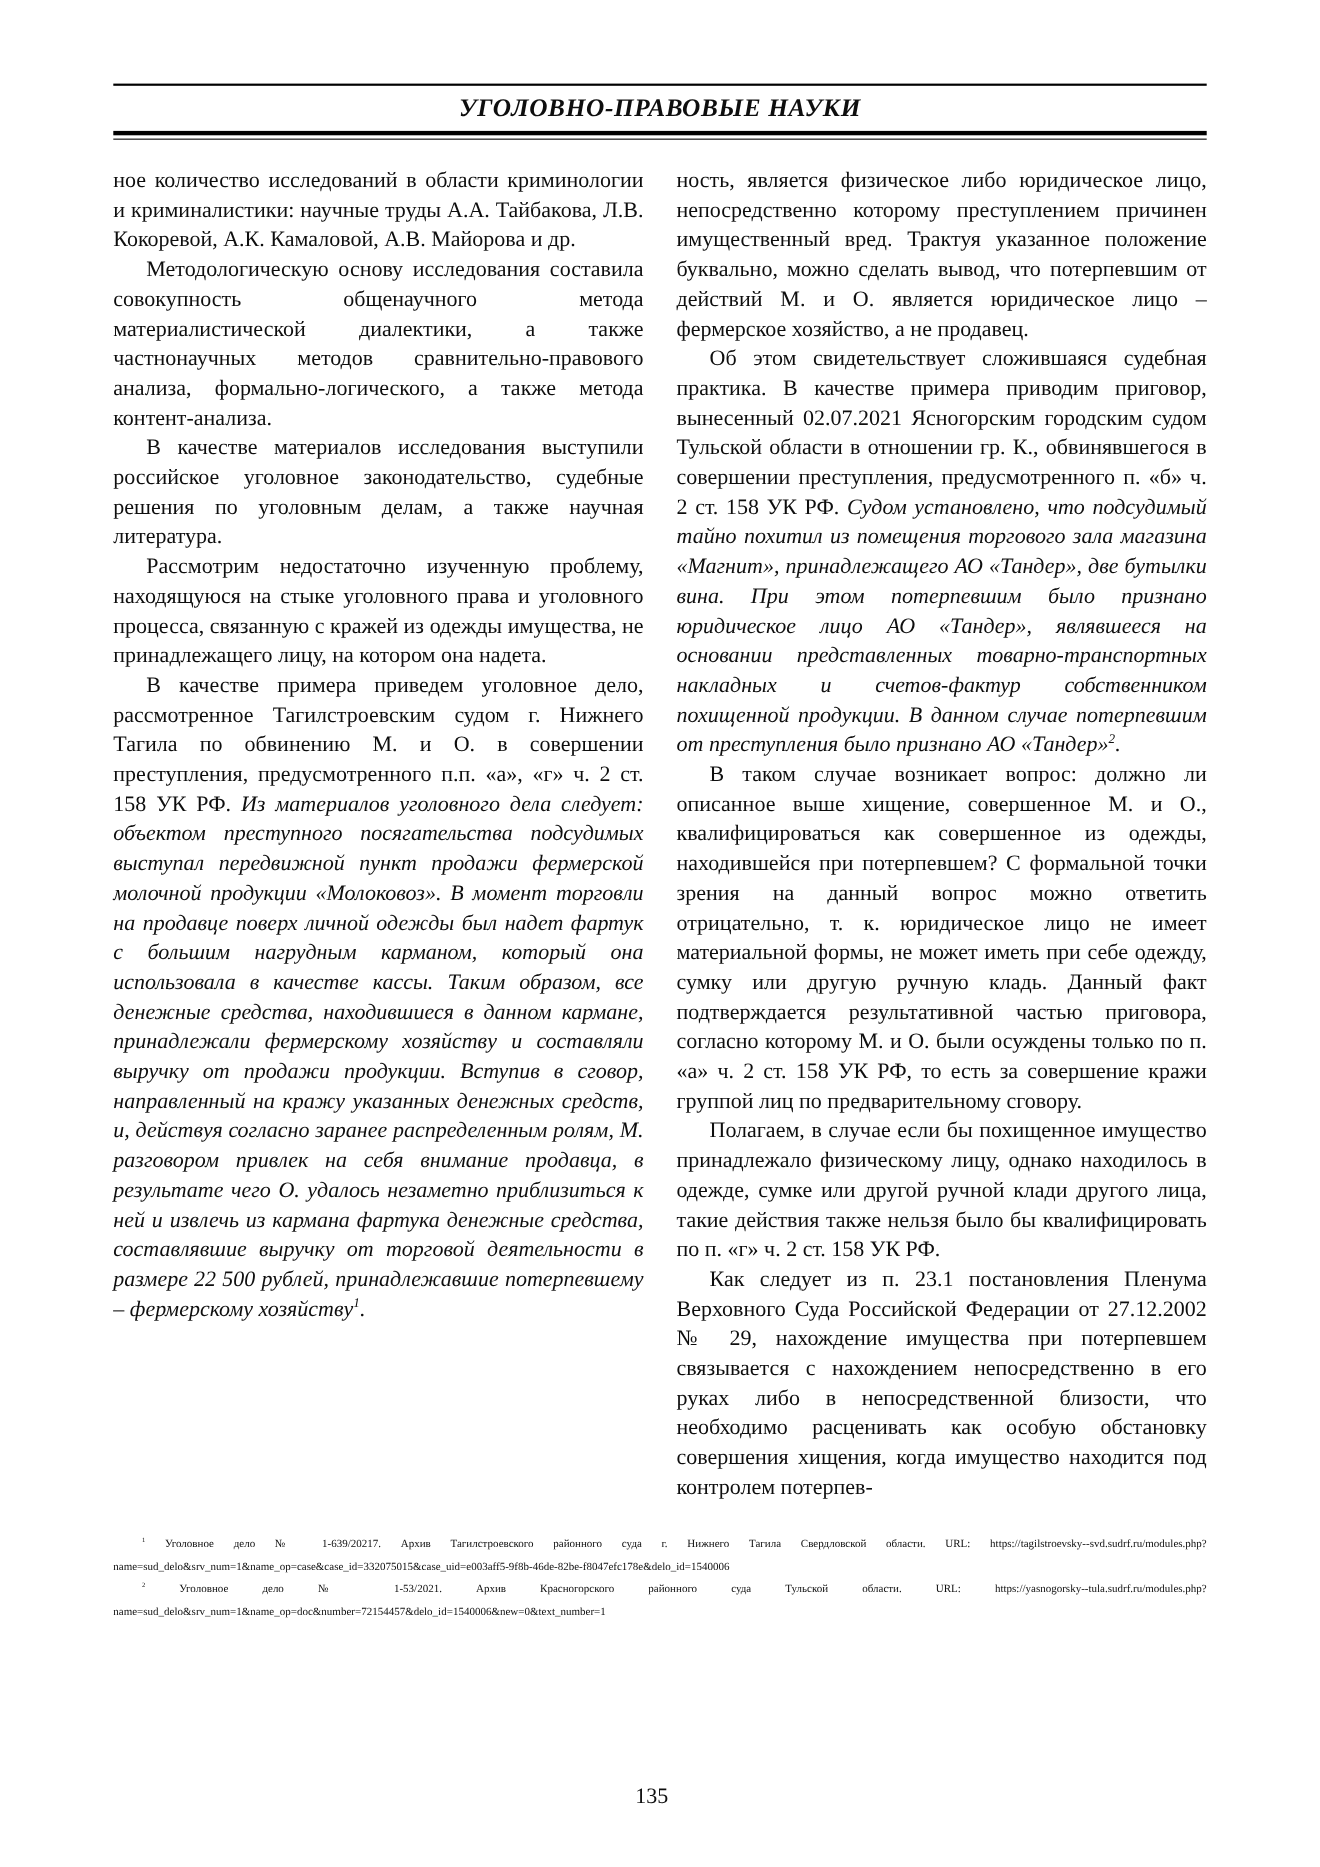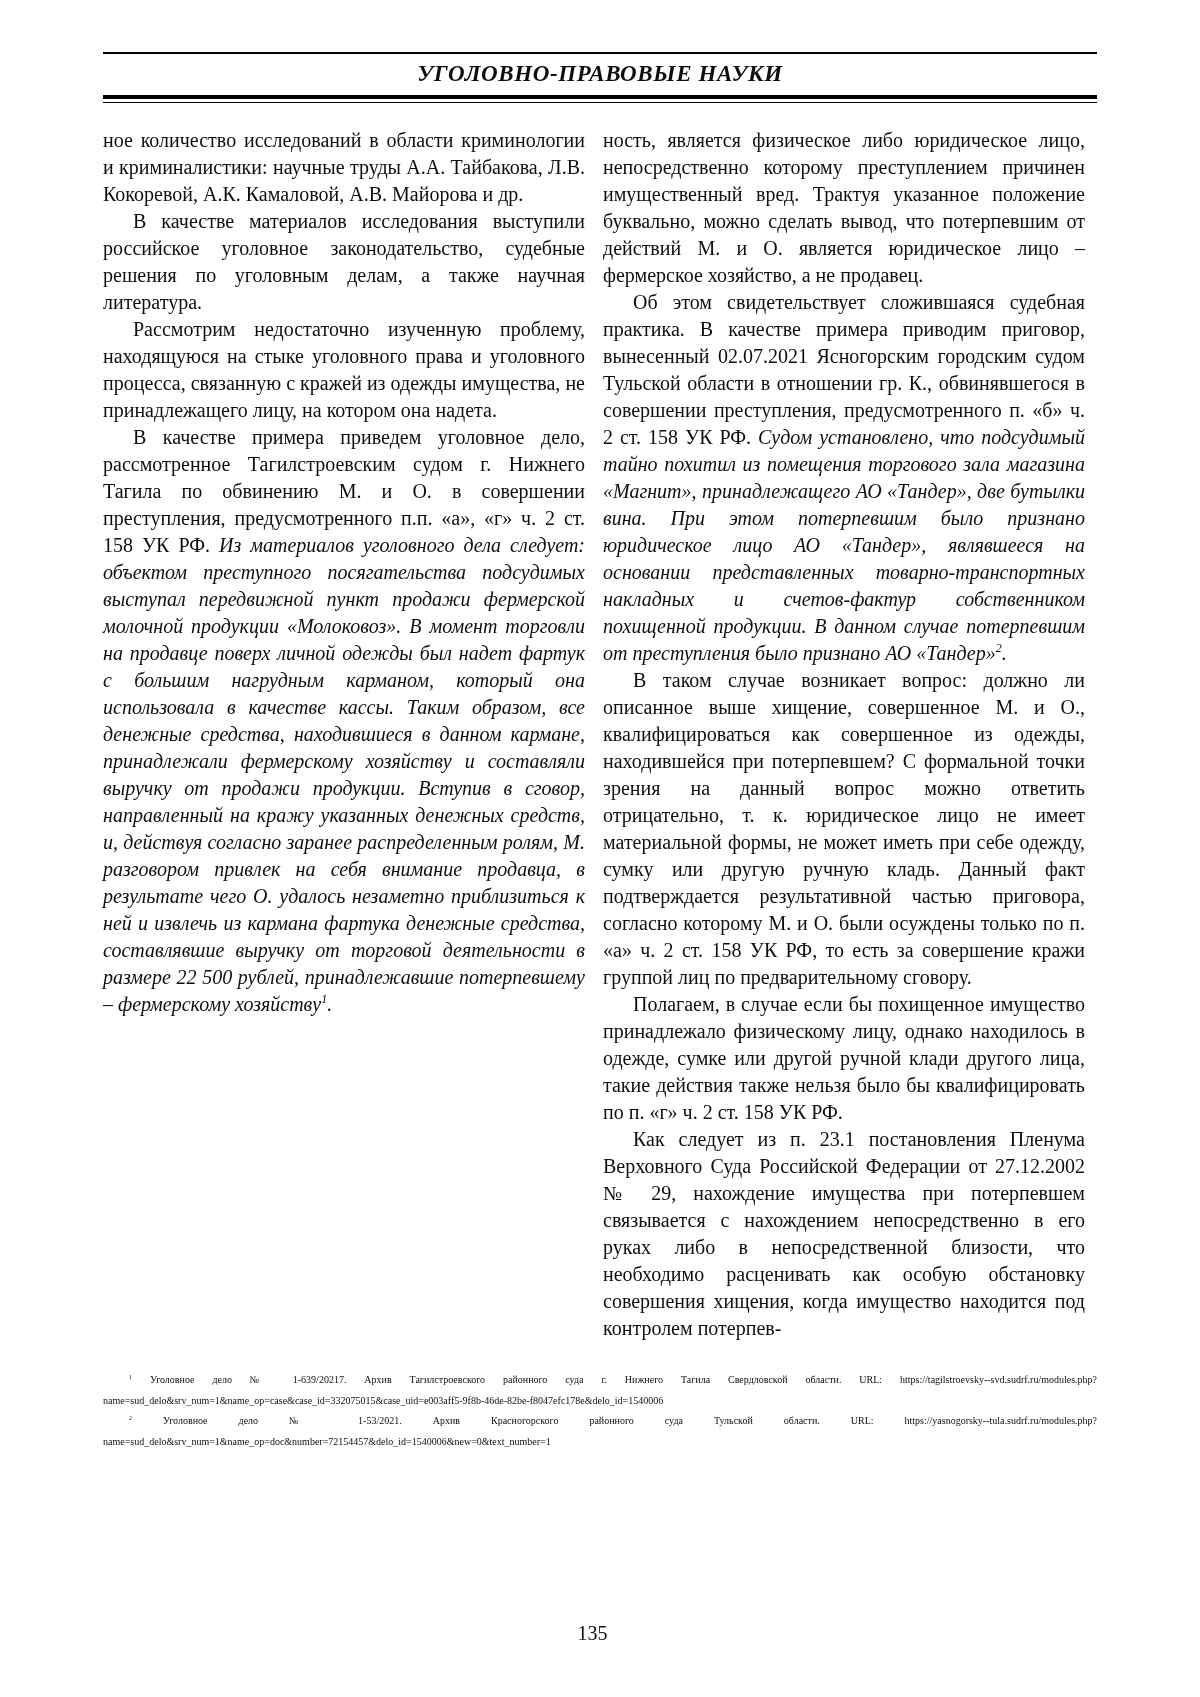--- a/index.html
+++ b/index.html
@@ -2,28 +2,28 @@
 <html lang="ru"><head>
 <meta charset="utf-8">
 <style>
   * { margin:0; padding:0; box-sizing:border-box; }
   html, body { background:#ffffff; }
   .page {
     width:1200px; height:1697px; background:#ffffff; position:relative;
     font-family:"Liberation Serif", serif; color:#0e0e0e;
     padding:52px 103px 0 103px; overflow:hidden;
   }
-  .header { text-align:center; }
+  .header { text-align:center;margin-top:24px; }
   .rule-top { border-top:2px solid #000; }
   .journal-title {
     font-size:23px; font-weight:700; font-style:italic;
     letter-spacing:0.6px; padding:7px 0 8px 0;
   }
   .rule-double { height:8px; border-top:4px solid #000; border-bottom:1.5px solid #000; }
-  .columns { display:flex; gap:18px; margin-top:24px; }
+  .columns { display:flex; gap:30px; margin-top:24px; }
   .col { width:482px; font-size:20px; line-height:27px; text-align:justify; }
   .col p { margin:0; }
   p.body { text-indent:0; }
   p.body.indent { text-indent:30px; }
   p.heading { text-align:center; font-weight:700; }
   .it { font-style:italic;font-family:Liberation Serif, serif; }
   sup { font-size:0.6em; line-height:0; vertical-align:super; }
   .footnotes {
     margin-top:28px; font-size:10px; line-height:20.5px;
     text-align:justify; overflow-wrap:anywhere;
@@ -41,20 +41,21 @@
 
   <div class="header">
     <div class="rule-top"></div>
     <div class="journal-title">УГОЛОВНО-ПРАВОВЫЕ НАУКИ</div>
     <div class="rule-double"></div>
   </div>
 
   <div class="columns">
     <div class="col" id="col-left">
         <p class="body"><span>ное количество исследований в области криминологии и криминалистики: научные труды А.А. Тайбакова, Л.В. Кокоревой, А.К. Камаловой, А.В. Майорова и др.</span></p>
+        <p class="body indent"><span>Методологическую основу исследования составила совокупность общенаучного метода материалистической диалектики, а также частнонаучных методов сравнительно-правового анализа, формально-логического, а также метода контент-анализа.</span></p>
         <p class="body indent"><span>В качестве материалов исследования выступили российское уголовное законодательство, судебные решения по уголовным делам, а также научная литература.</span></p>
         <p class="body indent"><span>Рассмотрим недостаточно изученную проблему, находящуюся на стыке уголовного права и уголовного процесса, связанную с кражей из одежды имущества, не принадлежащего лицу, на котором она надета.</span></p>
         <p class="body indent"><span>В качестве примера приведем уголовное дело, рассмотренное Тагилстроевским судом г. Нижнего Тагила по обвинению М. и О. в совершении преступления, предусмотренного п.п. «а», «г» ч. 2 ст. 158 УК РФ. </span><span class="it">Из материалов уголовного дела следует: объектом преступного посягательства подсудимых выступал передвижной пункт продажи фермерской молочной продукции «Молоковоз». В момент торговли на продавце поверх личной одежды был надет фартук с большим нагрудным карманом, который она использовала в качестве кассы. Таким образом, все денежные средства, находившиеся в данном кармане, принадлежали фермерскому хозяйству и составляли выручку от продажи продукции. Вступив в сговор, направленный на кражу указанных денежных средств, и, действуя согласно заранее распределенным ролям, М. разговором привлек на себя внимание продавца, в результате чего О. удалось незаметно приблизиться к ней и извлечь из кармана фартука денежные средства, составлявшие выручку от торговой деятельности в размере 22 500 рублей, принадлежавшие потерпевшему – фермерскому хозяйству</span><sup class="it">1</sup><span class="it">.</span></p>
       </div>
     <div class="col" id="col-right">
         <p class="body"><span>ность, является физическое либо юридическое лицо, непосредственно которому преступлением причинен имущественный вред. Трактуя указанное положение буквально, можно сделать вывод, что потерпевшим от действий М. и О. является юридическое лицо – фермерское хозяйство, а не продавец.</span></p>
         <p class="body indent"><span>Об этом свидетельствует сложившаяся судебная практика. В качестве примера приводим приговор, вынесенный 02.07.2021 Ясногорским городским судом Тульской области в отношении гр. К., обвинявшегося в совершении преступления, предусмотренного п. «б» ч. 2 ст. 158 УК РФ. </span><span class="it">Судом установлено, что подсудимый тайно похитил из помещения торгового зала магазина «Магнит», принадлежащего АО «Тандер», две бутылки вина. При этом потерпевшим было признано юридическое лицо АО «Тандер», являвшееся на основании представленных товарно-транспортных накладных и счетов-фактур собственником похищенной продукции. В данном случае потерпевшим от преступления было признано АО «Тандер»</span><sup class="it">2</sup><span class="it">.</span></p>
         <p class="body indent"><span>В таком случае возникает вопрос: должно ли описанное выше хищение, совершенное М. и О., квалифицироваться как совершенное из одежды, находившейся при потерпевшем? С формальной точки зрения на данный вопрос можно ответить отрицательно, т. к. юридическое лицо не имеет материальной формы, не может иметь при себе одежду, сумку или другую ручную кладь. Данный факт подтверждается результативной частью приговора, согласно которому М. и О. были осуждены только по п. «а» ч. 2 ст. 158 УК РФ, то есть за совершение кражи группой лиц по предварительному сговору.</span></p>
         <p class="body indent"><span>Полагаем, в случае если бы похищенное имущество принадлежало физическому лицу, однако находилось в одежде, сумке или другой ручной клади другого лица, такие действия также нельзя было бы квалифицировать по п. «г» ч. 2 ст. 158 УК РФ.</span></p>
         <p class="body indent"><span>Как следует из п. 23.1 постановления Пленума Верховного Суда Российской Федерации от 27.12.2002 № 29, нахождение имущества при потерпевшем связывается с нахождением непосредственно в его руках либо в непосредственной близости, что необходимо расценивать как особую обстановку совершения хищения, когда имущество находится под контролем потерпев-</span></p>

